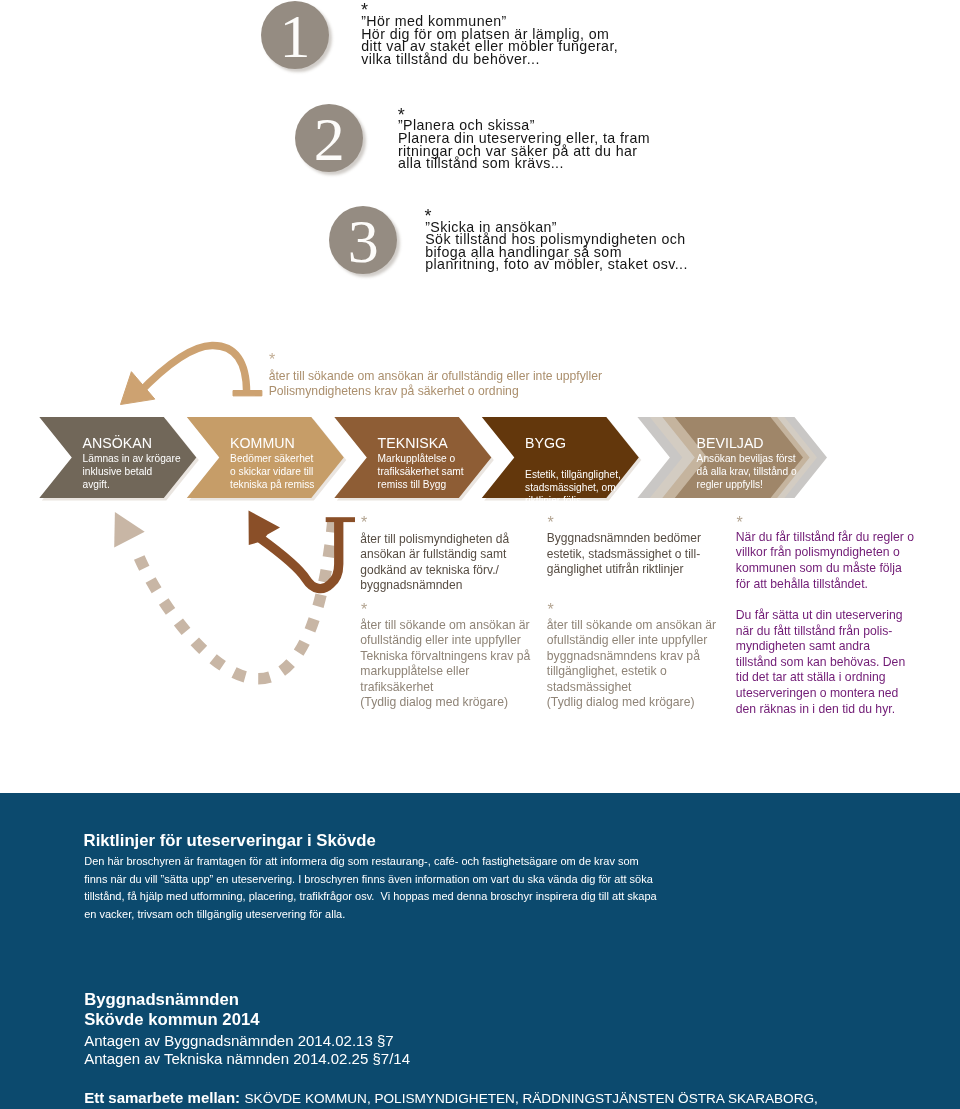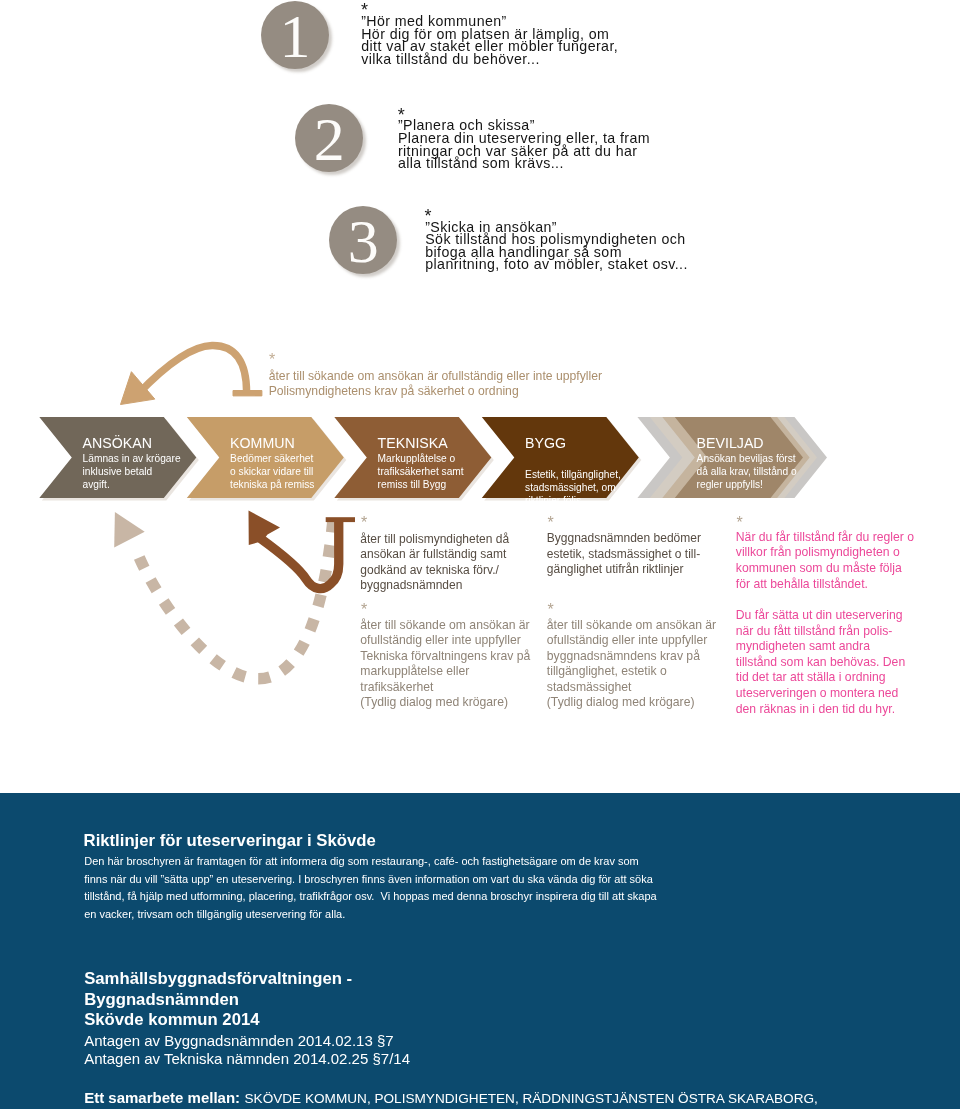--- a/index.html
+++ b/index.html
@@ -16,21 +16,21 @@
   .tanlabel{color:#ab8f6d;font-size:12.2px;line-height:15.4px;white-space:pre;}
   .tanstar{color:#c2ad94;font-size:16px;line-height:16px;}
   .chev-txt{color:#fff;}
   .chev-title{font-size:14.2px;font-weight:normal;letter-spacing:0px;}
   .chev-body{font-size:10.2px;line-height:12.7px;white-space:pre;}
 
   
   .note{white-space:pre;}
   .note-dark{color:#564c42;font-size:12px;line-height:15.6px;}
   .note-light{color:#8f8477;font-size:12.2px;line-height:15.6px;}
-  .note-grey{color:#ec4899;font-size:12.2px;line-height:15.6px;}
+  .note-grey{color:#701a75;font-size:12.2px;line-height:15.6px;}
   .note-star{color:#b3a491;font-size:16px;line-height:16px;}
 
   
   .footer{position:absolute;left:0;top:793px;width:960px;height:382px;background:#0c4a6e;}
   .f-bold{font-weight:bold;color:#fff;}
   .f-txt{color:#fff;}
 </style>
 </head>
 <body>
 
@@ -156,21 +156,20 @@
 uteserveringen o montera ned
 den räknas in i den tid du hyr.</div>
     </div>
 
   <div class="footer">
     <div class="abs f-bold" style="left:83.6px;top:39.5px;font-size:16.7px;line-height:16.7px;">Riktlinjer för uteserveringar i Skövde</div>
     <div class="abs f-txt note" style="left:84.2px;top:59.9px;font-size:11px;line-height:17.8px;">Den här broschyren är framtagen för att informera dig som restaurang-, café- och fastighetsägare om de krav som
 finns när du vill ”sätta upp” en uteservering. I broschyren finns även information om vart du ska vända dig för att söka
 tillstånd, få hjälp med utformning, placering, trafikfrågor osv.  Vi hoppas med denna broschyr inspirera dig till att skapa
 en vacker, trivsam och tillgänglig uteservering för alla.</div>
-    <div class="abs f-bold" style="left:84.2px;top:177.7px;font-size:16.7px;line-height:16.7px;">Samhällsbyggnadsförvaltningen -</div>
     <div class="abs f-bold" style="left:84.2px;top:198.6px;font-size:16.7px;line-height:16.7px;">Byggnadsnämnden</div>
     <div class="abs f-bold" style="left:84.2px;top:218.9px;font-size:16.7px;line-height:16.7px;">Skövde kommun 2014</div>
     <div class="abs f-txt" style="left:84.2px;top:240.1px;font-size:15px;line-height:15px;">Antagen av Byggnadsnämnden 2014.02.13 §7</div>
     <div class="abs f-txt" style="left:84.2px;top:257.9px;font-size:15px;line-height:15px;">Antagen av Tekniska nämnden 2014.02.25 §7/14</div>
     <div class="abs" style="left:84.2px;top:295.5px;white-space:nowrap;">
       <span class="f-bold" style="font-size:15px;">Ett samarbete mellan:</span>
       <span class="f-txt" style="font-size:13.6px;margin-top:19px;">SKÖVDE KOMMUN, POLISMYNDIGHETEN, RÄDDNINGSTJÄNSTEN ÖSTRA SKARABORG,</span>
     </div>
   </div>
 

